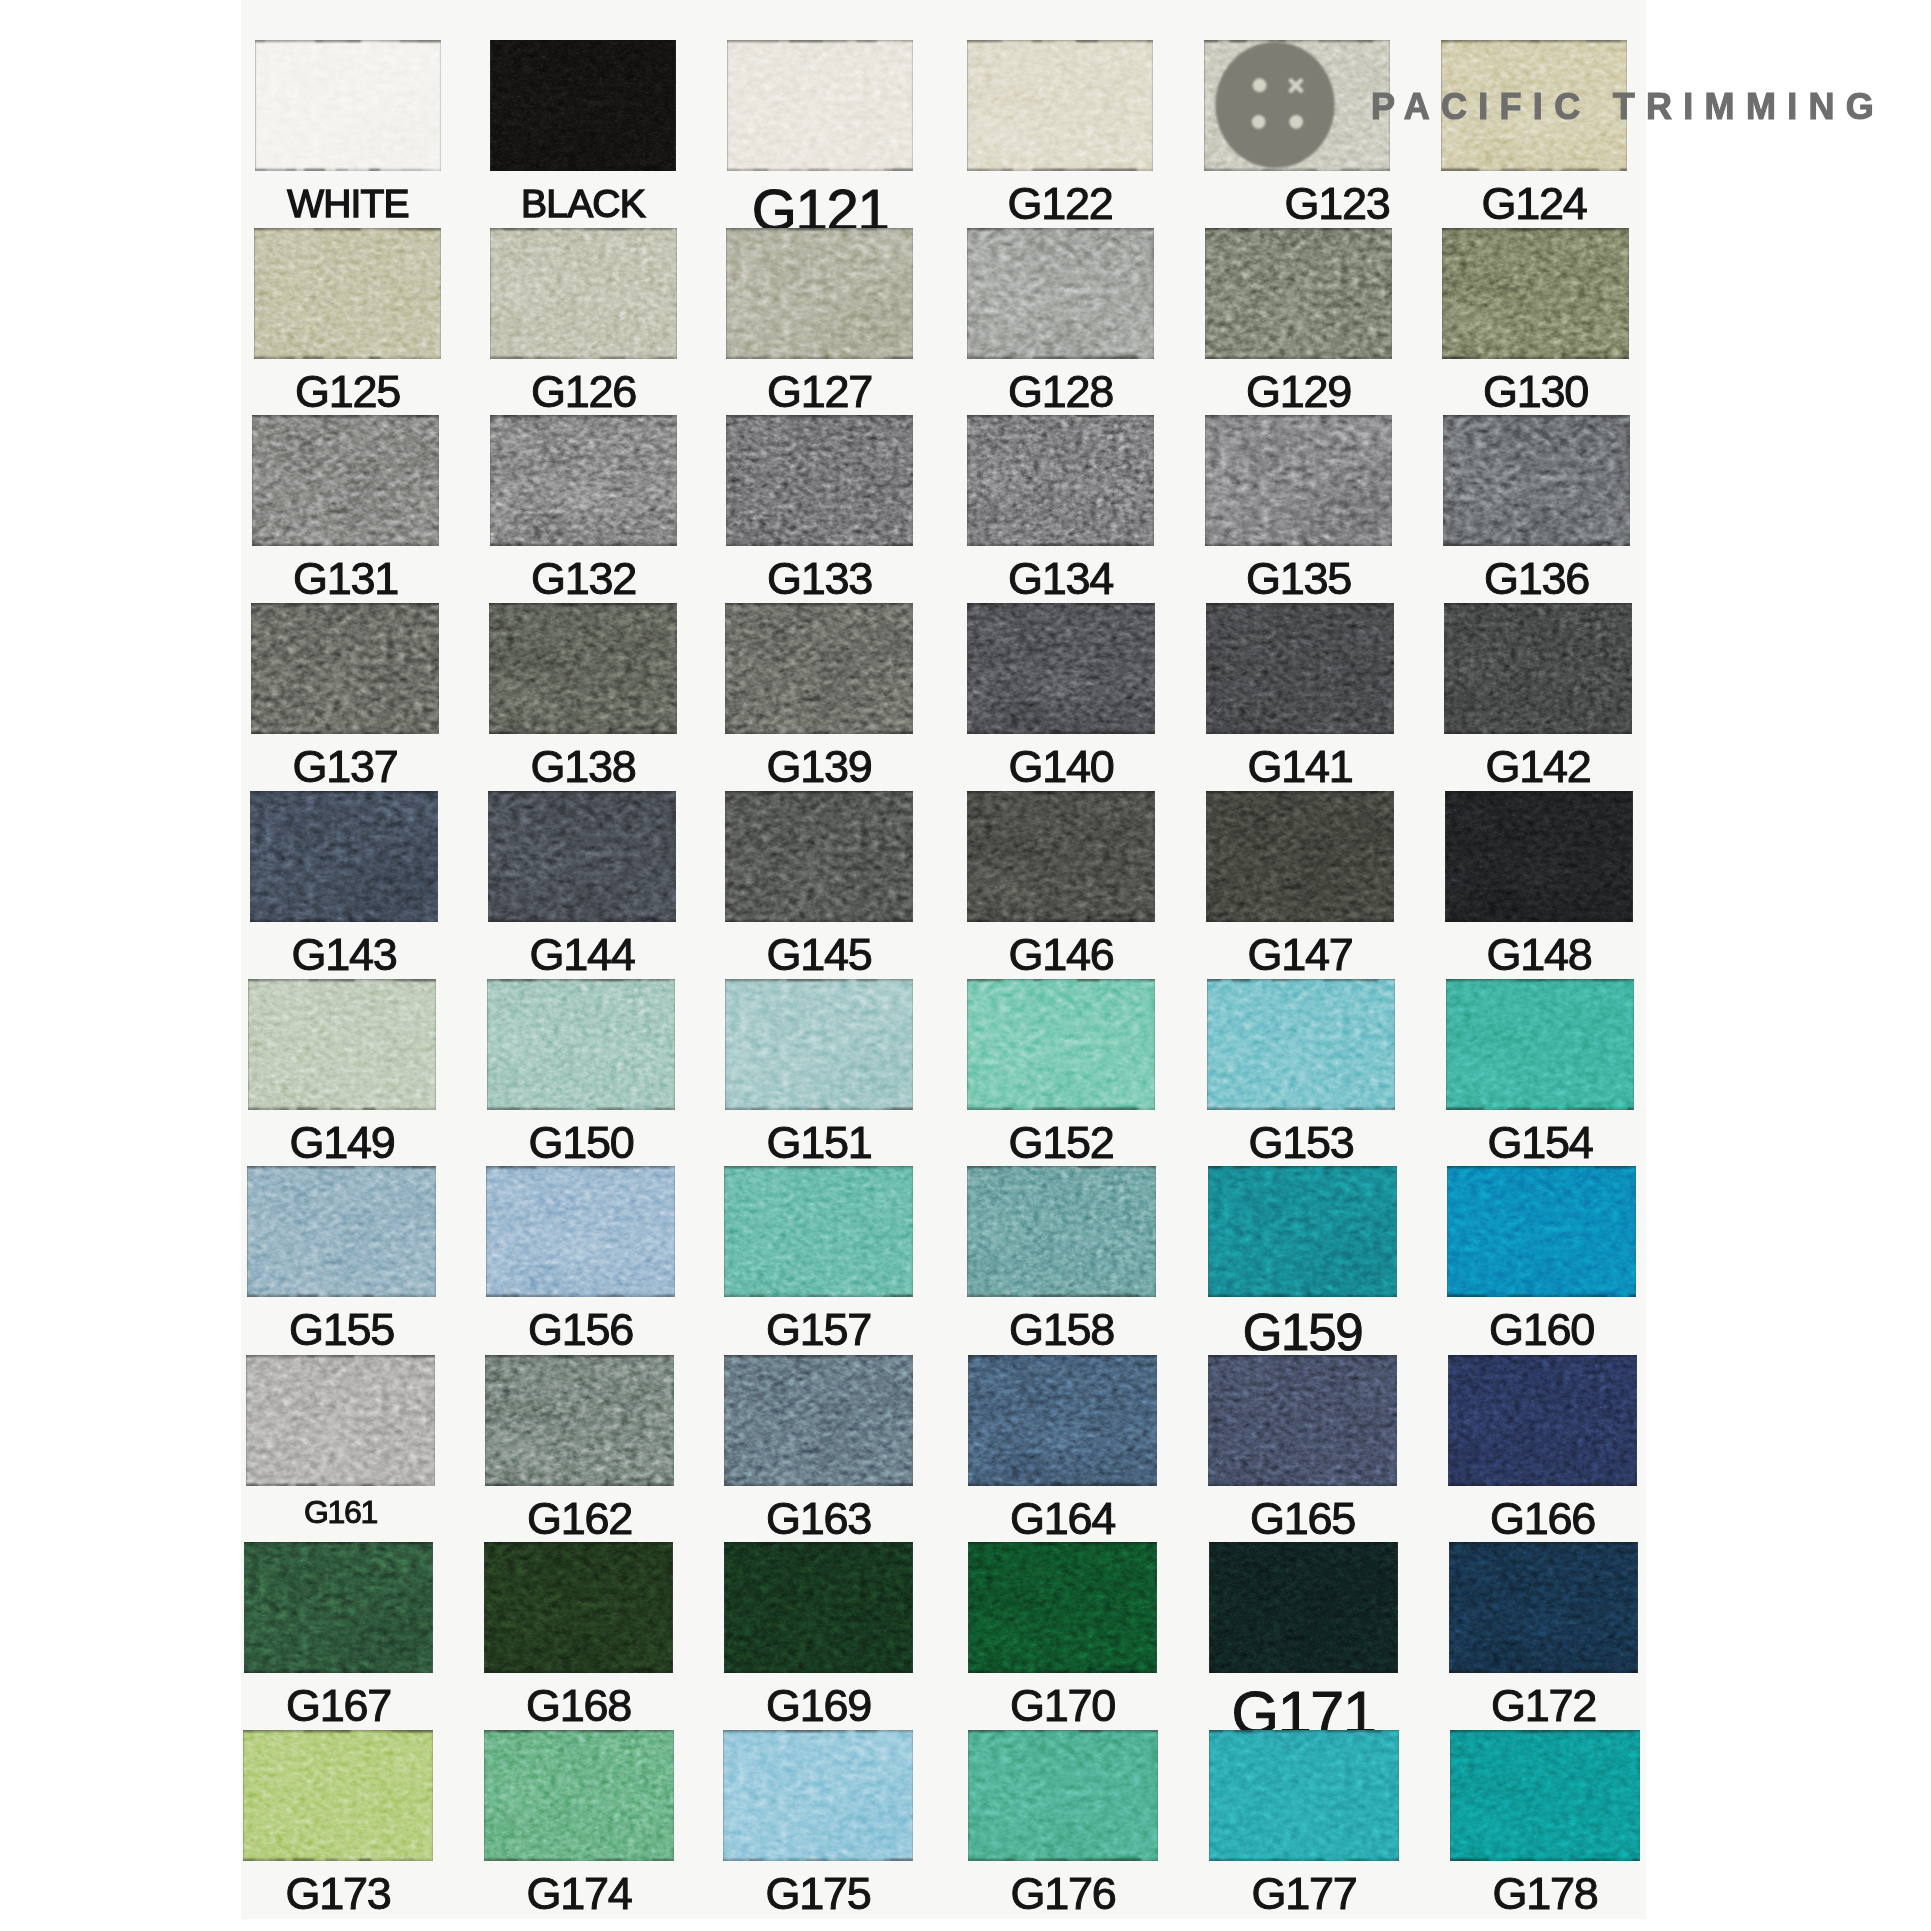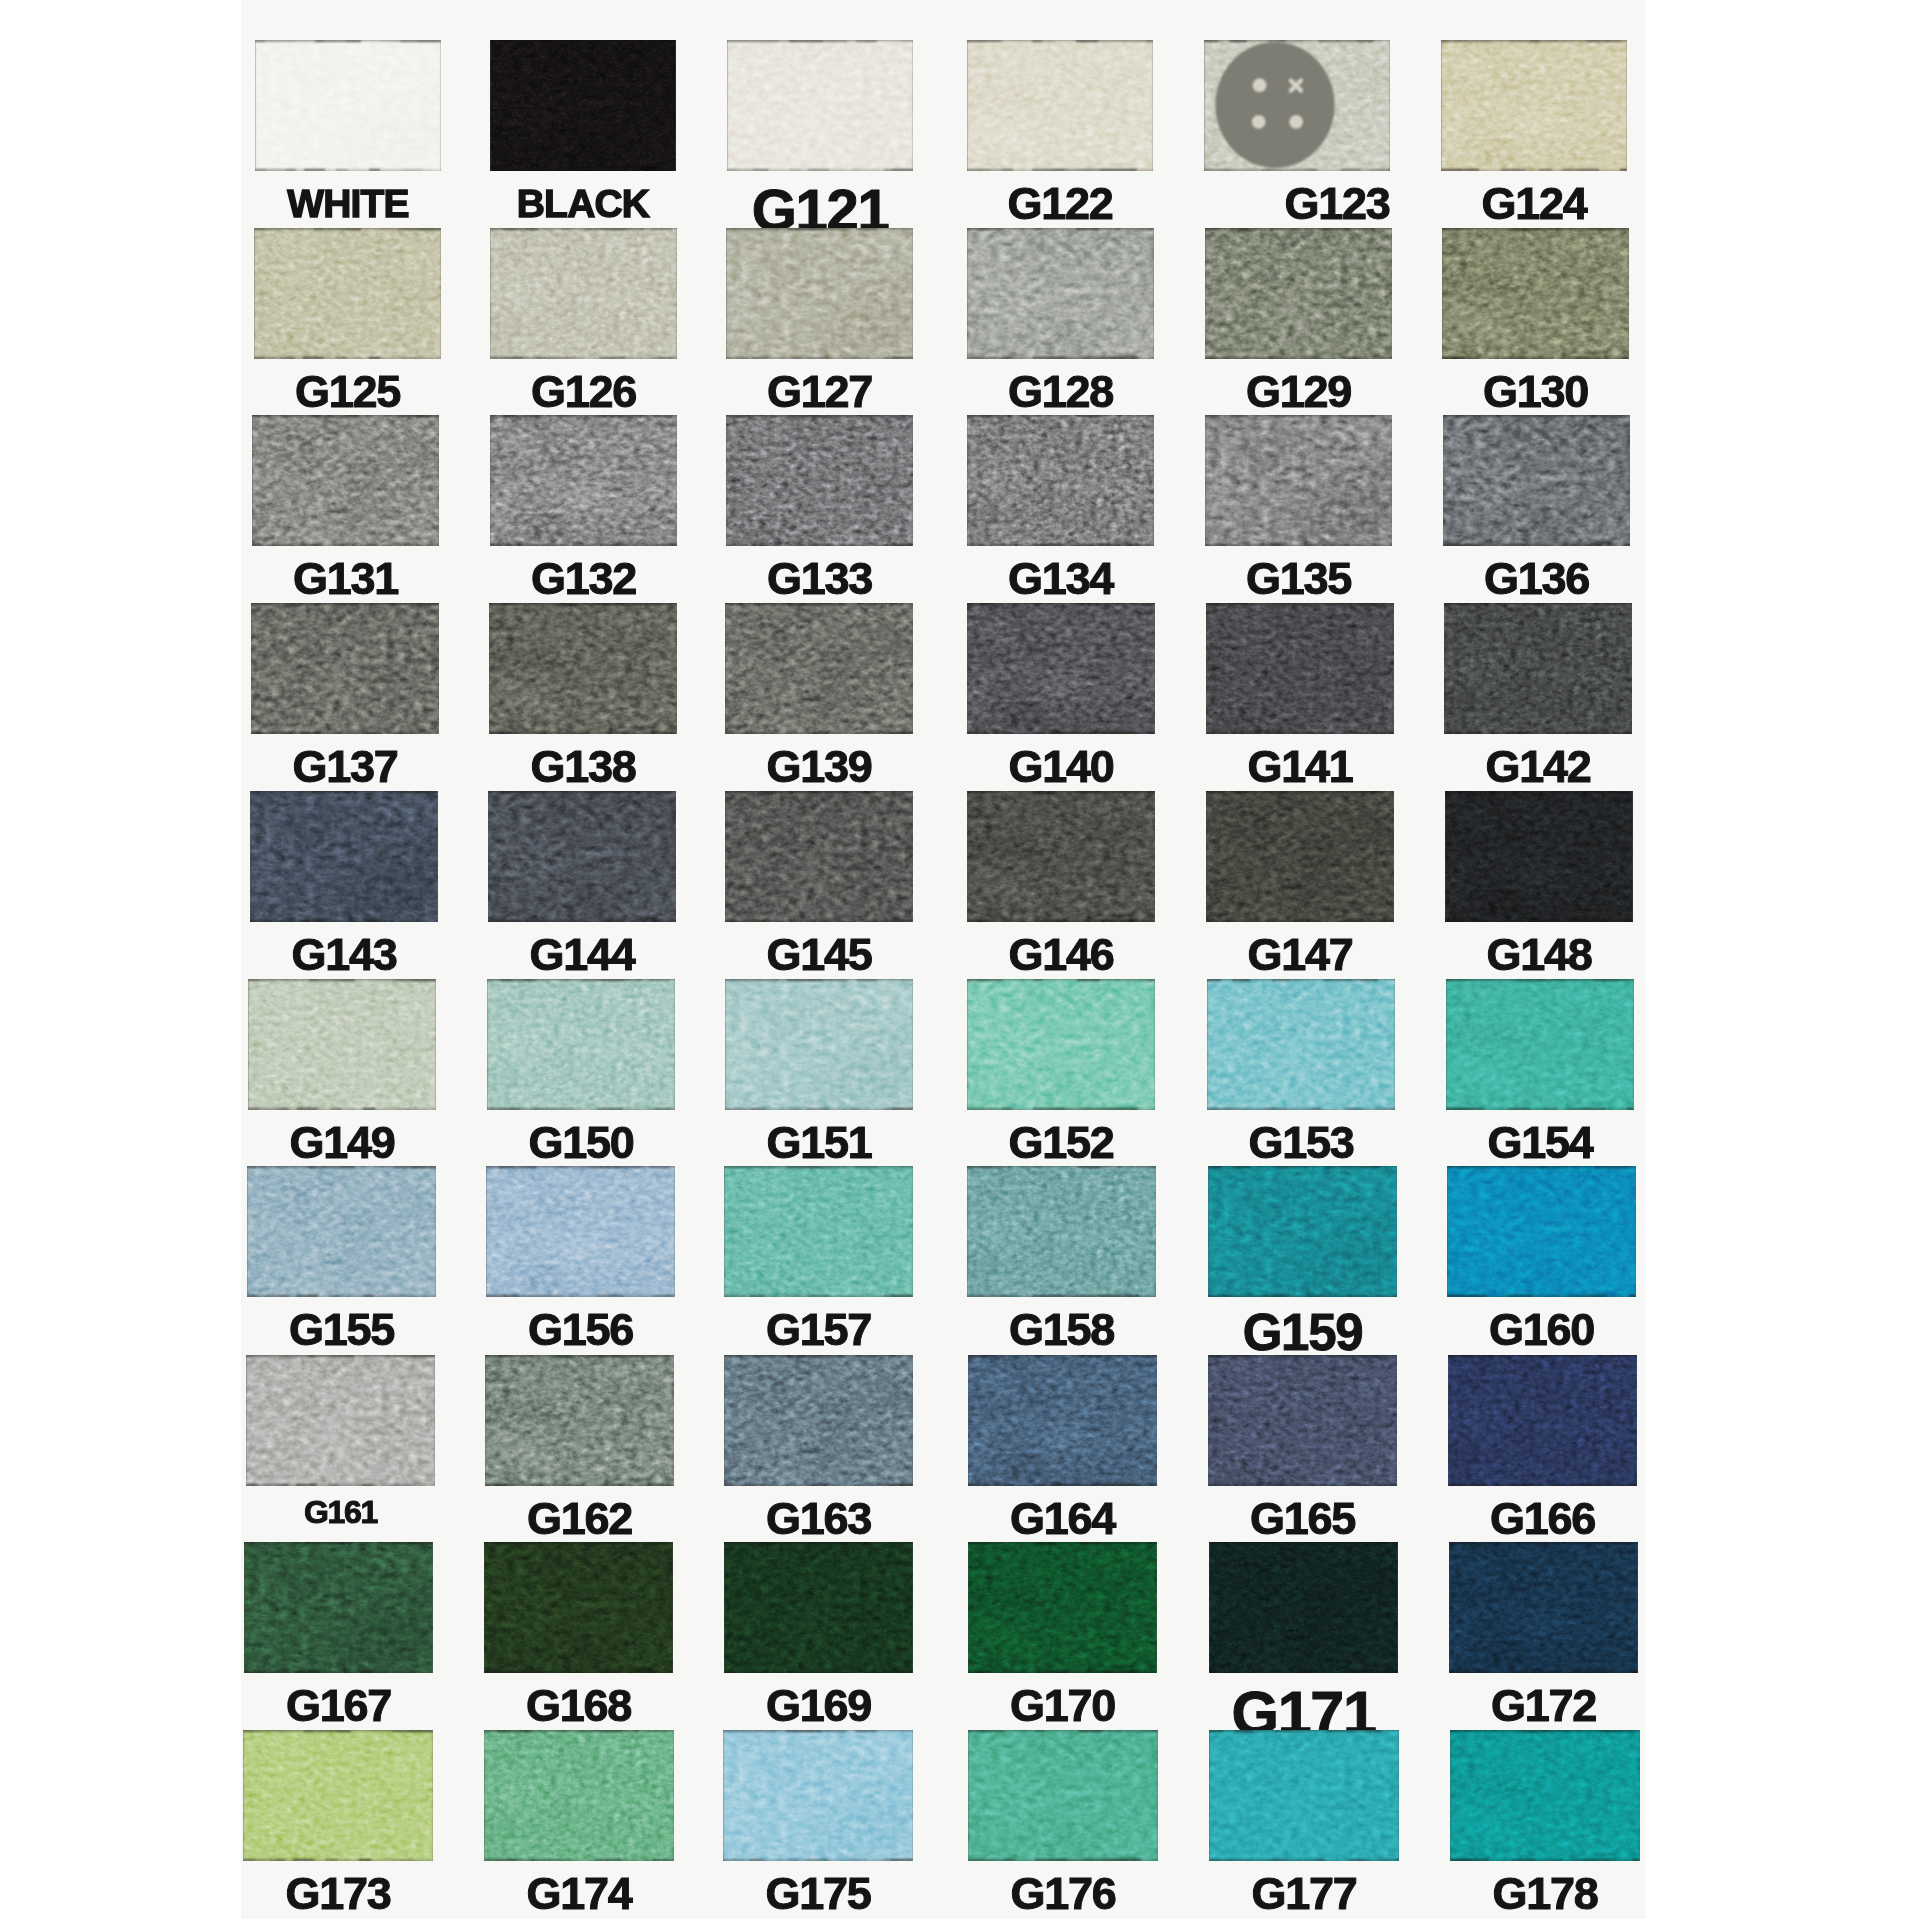--- a/index.html
+++ b/index.html
@@ -24,21 +24,21 @@
   .cutline.g3{background:linear-gradient(90deg,rgba(26,25,23,0.52) 0.0%,rgba(26,25,23,0.52) 9.1%,rgba(26,25,23,0.70) 9.1%,rgba(26,25,23,0.70) 17.5%,rgba(26,25,23,0.35) 17.5%,rgba(26,25,23,0.35) 23.3%,rgba(26,25,23,0.44) 23.3%,rgba(26,25,23,0.44) 34.8%,rgba(26,25,23,0.35) 34.8%,rgba(26,25,23,0.35) 39.1%,rgba(26,25,23,0.26) 39.1%,rgba(26,25,23,0.26) 46.0%,rgba(26,25,23,0.06) 46.0%,rgba(26,25,23,0.06) 58.6%,rgba(26,25,23,0.44) 58.6%,rgba(26,25,23,0.44) 63.0%,rgba(26,25,23,0.52) 63.0%,rgba(26,25,23,0.52) 72.4%,rgba(26,25,23,0.13) 72.4%,rgba(26,25,23,0.13) 80.2%,rgba(26,25,23,0.13) 80.2%,rgba(26,25,23,0.13) 88.3%,rgba(26,25,23,0.44) 88.3%,rgba(26,25,23,0.44) 98.3%,rgba(26,25,23,0.26) 98.3%,rgba(26,25,23,0.26) 100.0%)}
   .cutline.g4{background:linear-gradient(90deg,rgba(26,25,23,0.44) 0.0%,rgba(26,25,23,0.44) 6.3%,rgba(26,25,23,0.44) 6.3%,rgba(26,25,23,0.44) 16.2%,rgba(26,25,23,0.44) 16.2%,rgba(26,25,23,0.44) 28.0%,rgba(26,25,23,0.26) 28.0%,rgba(26,25,23,0.26) 33.2%,rgba(26,25,23,0.70) 33.2%,rgba(26,25,23,0.70) 43.9%,rgba(26,25,23,0.70) 43.9%,rgba(26,25,23,0.70) 51.8%,rgba(26,25,23,0.44) 51.8%,rgba(26,25,23,0.44) 64.7%,rgba(26,25,23,0.13) 64.7%,rgba(26,25,23,0.13) 69.5%,rgba(26,25,23,0.52) 69.5%,rgba(26,25,23,0.52) 80.9%,rgba(26,25,23,0.13) 80.9%,rgba(26,25,23,0.13) 93.5%,rgba(26,25,23,0.26) 93.5%,rgba(26,25,23,0.26) 100.0%)}
   .cutline.g5{background:linear-gradient(90deg,rgba(26,25,23,0.35) 0.0%,rgba(26,25,23,0.35) 7.3%,rgba(26,25,23,0.26) 7.3%,rgba(26,25,23,0.26) 13.8%,rgba(26,25,23,0.52) 13.8%,rgba(26,25,23,0.52) 21.8%,rgba(26,25,23,0.13) 21.8%,rgba(26,25,23,0.13) 33.5%,rgba(26,25,23,0.26) 33.5%,rgba(26,25,23,0.26) 39.7%,rgba(26,25,23,0.13) 39.7%,rgba(26,25,23,0.13) 43.8%,rgba(26,25,23,0.44) 43.8%,rgba(26,25,23,0.44) 55.1%,rgba(26,25,23,0.13) 55.1%,rgba(26,25,23,0.13) 67.7%,rgba(26,25,23,0.26) 67.7%,rgba(26,25,23,0.26) 71.9%,rgba(26,25,23,0.13) 71.9%,rgba(26,25,23,0.13) 84.5%,rgba(26,25,23,0.44) 84.5%,rgba(26,25,23,0.44) 88.6%,rgba(26,25,23,0.70) 88.6%,rgba(26,25,23,0.70) 99.9%,rgba(26,25,23,0.13) 99.9%,rgba(26,25,23,0.13) 100.0%)}
   .cutline.g6{background:linear-gradient(90deg,rgba(26,25,23,0.58) 0.0%,rgba(26,25,23,0.58) 10.1%,rgba(26,25,23,0.52) 10.1%,rgba(26,25,23,0.52) 18.7%,rgba(26,25,23,0.13) 18.7%,rgba(26,25,23,0.13) 25.8%,rgba(26,25,23,0.13) 25.8%,rgba(26,25,23,0.13) 35.1%,rgba(26,25,23,0.52) 35.1%,rgba(26,25,23,0.52) 40.1%,rgba(26,25,23,0.13) 40.1%,rgba(26,25,23,0.13) 47.0%,rgba(26,25,23,0.06) 47.0%,rgba(26,25,23,0.06) 58.5%,rgba(26,25,23,0.70) 58.5%,rgba(26,25,23,0.70) 70.6%,rgba(26,25,23,0.26) 70.6%,rgba(26,25,23,0.26) 79.7%,rgba(26,25,23,0.26) 79.7%,rgba(26,25,23,0.26) 91.6%,rgba(26,25,23,0.35) 91.6%,rgba(26,25,23,0.35) 96.6%,rgba(26,25,23,0.58) 96.6%,rgba(26,25,23,0.58) 100.0%)}
   .cutline.g7{background:linear-gradient(90deg,rgba(26,25,23,0.44) 0.0%,rgba(26,25,23,0.44) 12.6%,rgba(26,25,23,0.35) 12.6%,rgba(26,25,23,0.35) 18.8%,rgba(26,25,23,0.58) 18.8%,rgba(26,25,23,0.58) 24.5%,rgba(26,25,23,0.06) 24.5%,rgba(26,25,23,0.06) 35.1%,rgba(26,25,23,0.58) 35.1%,rgba(26,25,23,0.58) 46.3%,rgba(26,25,23,0.70) 46.3%,rgba(26,25,23,0.70) 52.3%,rgba(26,25,23,0.44) 52.3%,rgba(26,25,23,0.44) 59.2%,rgba(26,25,23,0.52) 59.2%,rgba(26,25,23,0.52) 71.6%,rgba(26,25,23,0.70) 71.6%,rgba(26,25,23,0.70) 82.0%,rgba(26,25,23,0.70) 82.0%,rgba(26,25,23,0.70) 91.2%,rgba(26,25,23,0.13) 91.2%,rgba(26,25,23,0.13) 100.0%)}
   .cutline.g8{background:linear-gradient(90deg,rgba(26,25,23,0.70) 0.0%,rgba(26,25,23,0.70) 7.4%,rgba(26,25,23,0.13) 7.4%,rgba(26,25,23,0.13) 13.3%,rgba(26,25,23,0.70) 13.3%,rgba(26,25,23,0.70) 23.0%,rgba(26,25,23,0.13) 23.0%,rgba(26,25,23,0.13) 34.8%,rgba(26,25,23,0.52) 34.8%,rgba(26,25,23,0.52) 39.1%,rgba(26,25,23,0.58) 39.1%,rgba(26,25,23,0.58) 43.9%,rgba(26,25,23,0.26) 43.9%,rgba(26,25,23,0.26) 53.1%,rgba(26,25,23,0.06) 53.1%,rgba(26,25,23,0.06) 61.7%,rgba(26,25,23,0.44) 61.7%,rgba(26,25,23,0.44) 73.2%,rgba(26,25,23,0.35) 73.2%,rgba(26,25,23,0.35) 82.1%,rgba(26,25,23,0.58) 82.1%,rgba(26,25,23,0.58) 90.8%,rgba(26,25,23,0.06) 90.8%,rgba(26,25,23,0.06) 100.0%)}
   .cutline.g9{background:linear-gradient(90deg,rgba(26,25,23,0.44) 0.0%,rgba(26,25,23,0.44) 5.0%,rgba(26,25,23,0.44) 5.0%,rgba(26,25,23,0.44) 13.9%,rgba(26,25,23,0.35) 13.9%,rgba(26,25,23,0.35) 20.0%,rgba(26,25,23,0.26) 20.0%,rgba(26,25,23,0.26) 30.8%,rgba(26,25,23,0.52) 30.8%,rgba(26,25,23,0.52) 36.8%,rgba(26,25,23,0.44) 36.8%,rgba(26,25,23,0.44) 42.2%,rgba(26,25,23,0.26) 42.2%,rgba(26,25,23,0.26) 51.7%,rgba(26,25,23,0.26) 51.7%,rgba(26,25,23,0.26) 55.9%,rgba(26,25,23,0.52) 55.9%,rgba(26,25,23,0.52) 60.6%,rgba(26,25,23,0.06) 60.6%,rgba(26,25,23,0.06) 73.4%,rgba(26,25,23,0.44) 73.4%,rgba(26,25,23,0.44) 83.7%,rgba(26,25,23,0.13) 83.7%,rgba(26,25,23,0.13) 89.3%,rgba(26,25,23,0.35) 89.3%,rgba(26,25,23,0.35) 98.8%,rgba(26,25,23,0.70) 98.8%,rgba(26,25,23,0.70) 100.0%)}
   .cutline.g10{background:linear-gradient(90deg,rgba(26,25,23,0.58) 0.0%,rgba(26,25,23,0.58) 4.1%,rgba(26,25,23,0.44) 4.1%,rgba(26,25,23,0.44) 15.0%,rgba(26,25,23,0.44) 15.0%,rgba(26,25,23,0.44) 25.1%,rgba(26,25,23,0.26) 25.1%,rgba(26,25,23,0.26) 37.7%,rgba(26,25,23,0.44) 37.7%,rgba(26,25,23,0.44) 48.1%,rgba(26,25,23,0.70) 48.1%,rgba(26,25,23,0.70) 53.4%,rgba(26,25,23,0.44) 53.4%,rgba(26,25,23,0.44) 63.4%,rgba(26,25,23,0.35) 63.4%,rgba(26,25,23,0.35) 69.5%,rgba(26,25,23,0.26) 69.5%,rgba(26,25,23,0.26) 78.2%,rgba(26,25,23,0.58) 78.2%,rgba(26,25,23,0.58) 91.2%,rgba(26,25,23,0.52) 91.2%,rgba(26,25,23,0.52) 96.2%,rgba(26,25,23,0.26) 96.2%,rgba(26,25,23,0.26) 100.0%)}
   .cutline.g11{background:linear-gradient(90deg,rgba(26,25,23,0.70) 0.0%,rgba(26,25,23,0.70) 8.8%,rgba(26,25,23,0.70) 8.8%,rgba(26,25,23,0.70) 20.4%,rgba(26,25,23,0.06) 20.4%,rgba(26,25,23,0.06) 32.3%,rgba(26,25,23,0.58) 32.3%,rgba(26,25,23,0.58) 44.9%,rgba(26,25,23,0.13) 44.9%,rgba(26,25,23,0.13) 52.7%,rgba(26,25,23,0.44) 52.7%,rgba(26,25,23,0.44) 59.8%,rgba(26,25,23,0.06) 59.8%,rgba(26,25,23,0.06) 64.6%,rgba(26,25,23,0.44) 64.6%,rgba(26,25,23,0.44) 74.1%,rgba(26,25,23,0.58) 74.1%,rgba(26,25,23,0.58) 84.9%,rgba(26,25,23,0.06) 84.9%,rgba(26,25,23,0.06) 96.1%,rgba(26,25,23,0.70) 96.1%,rgba(26,25,23,0.70) 100.0%)}
   .swatch-label{position:absolute;text-align:center;color:#141414;
-       font-family:"Liberation Sans",sans-serif;font-weight:700;
+       font-family:"Liberation Sans",sans-serif;font-weight:400;
        -webkit-text-stroke:1px #141414;
        white-space:nowrap;line-height:1;}
   #brand-logo{position:absolute;}
   #brand-text{position:absolute;white-space:nowrap;font-weight:700;}
 </style>
 </head>
 <body>
 
 <svg width="0" height="0" style="position:absolute;left:-9654px" aria-hidden="true">
     <defs>
@@ -727,15 +727,16 @@
 <div class="swatch-label" style="left:1450px;top:1871px;width:190px;font-size:45px;letter-spacing:-1.3px;-webkit-text-stroke:1px #141414">G178</div>
 
 <svg id="brand-logo" style="left:1215px;top:42px;width:120px;height:126px;filter:blur(1.1px)" viewBox="0 0 124 131">
   <ellipse cx="62" cy="65.5" rx="62" ry="65.5" fill="#7d7d74"></ellipse>
   <circle cx="46" cy="45" r="7.2" fill="#d3d2c5"></circle>
   <circle cx="45" cy="83" r="7.2" fill="#d3d2c5"></circle>
   <circle cx="84" cy="83" r="7.2" fill="#d3d2c5"></circle>
   <path d="M78.5 40 L89 50.5 M89 40 L78.5 50.5" stroke="#d3d2c5" stroke-width="4.6" stroke-linecap="round" fill="none"></path>
 </svg>
 
+<div id="brand-text" style="left:1371px;top:86px;font-size:36px;letter-spacing:11.3px;color:#6e6e6e;-webkit-text-stroke:1.1px #6e6e6e">PACIFIC TRIMMING</div>
 
 </div>
 
 
 </body></html>

